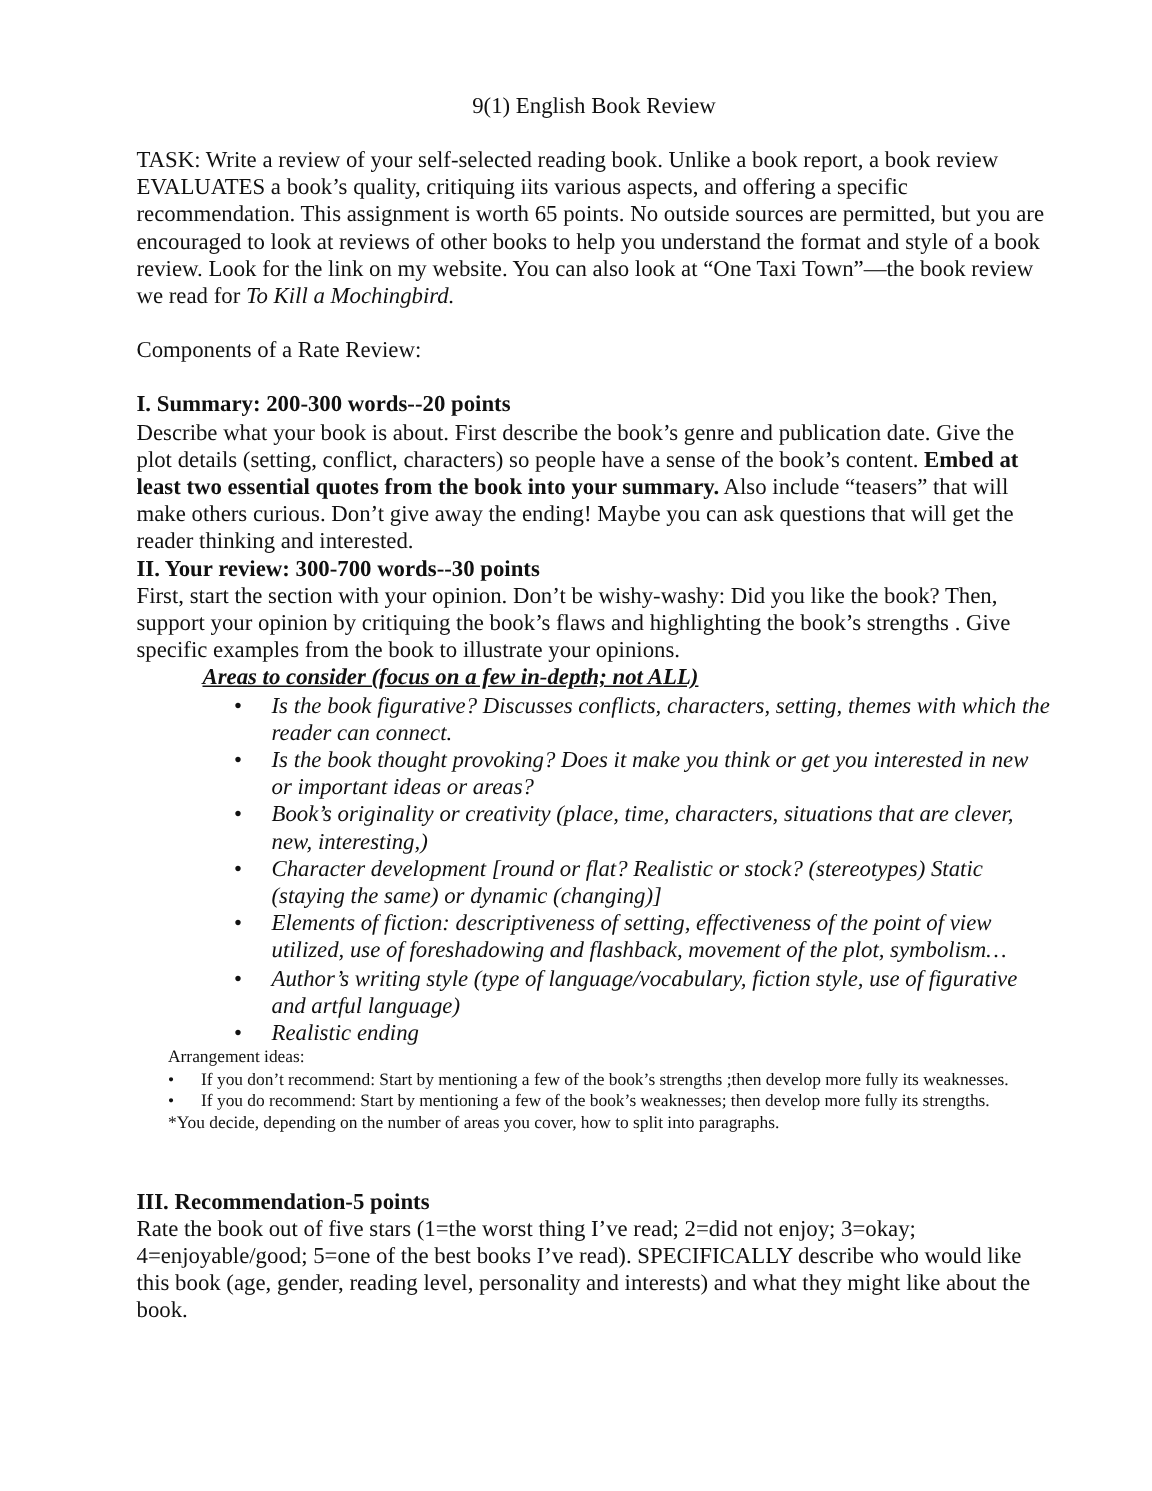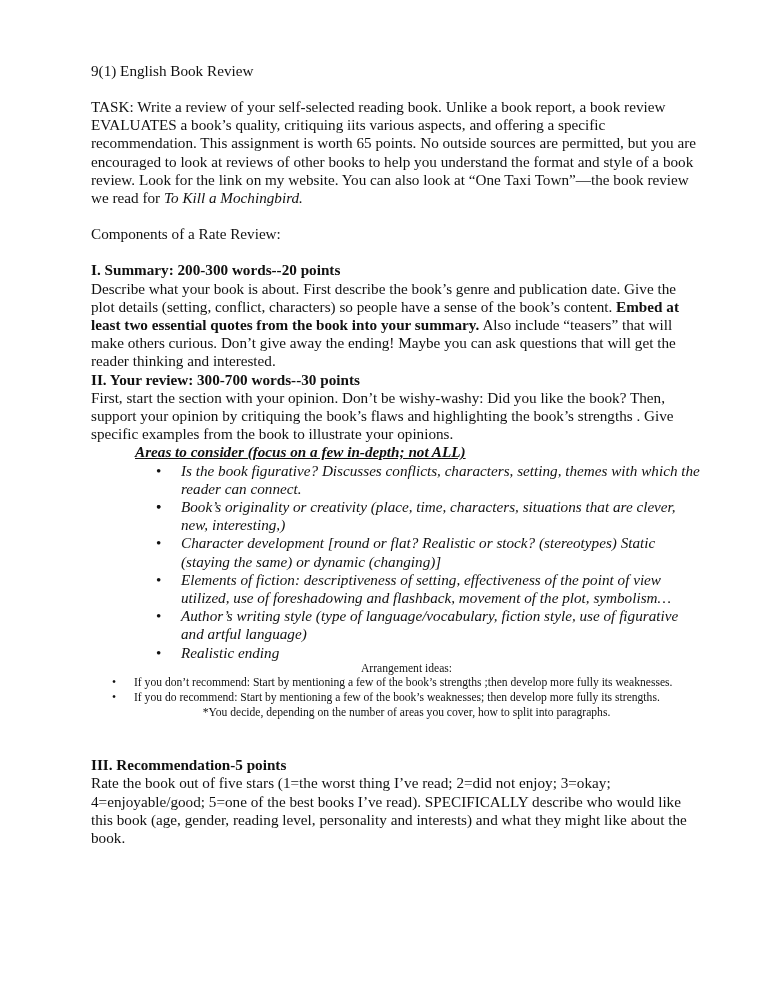--- a/index.html
+++ b/index.html
@@ -2,31 +2,31 @@
 <html><head>
 <meta charset="utf-8">
 <style>
   html, body { margin: 0; padding: 0; background: #ffffff; }
   body {
     width: 768px; height: 994px; overflow: hidden; position: relative;
     font-family: "Liberation Serif", "DejaVu Serif", serif;
     color: #111111;
   }
   .page { position: absolute; left: 91px; top: 62px; width: 610px; }
-  .title { text-align: left; font-size: 15.2px; line-height: 18px; margin: 0 0 18px 0; padding-left: 0; }
+  .title { text-align: center; font-size: 15.2px; line-height: 18px; margin: 0 0 18px 0; padding-left: 0; }
   p { margin: 0; font-size: 15.2px; line-height: 18.2px; }
   .para { margin-bottom: 18px; }
   .heading { font-weight: bold; }
   .sec { }
   .areas-heading { font-weight: bold; font-style: italic; text-decoration: underline; margin-left: 44px; }
   ul.areas { list-style: none; margin: 0; padding: 0; }
   ul.areas li { position: relative; padding-left: 90px; font-style: italic; font-size: 15.2px; line-height: 18.2px; }
   ul.areas li .bullet { position: absolute; left: 65px; top: 0; font-style: normal; }
   .arr-block { margin-left: 21px; font-size: 11.6px; line-height: 14.6px; margin-top: 0; }
-  .arr-block p { font-size: 11.6px; line-height: 14.6px; text-align: center; }
+  .arr-block p { font-size: 11.6px; line-height: 14.6px; }
   ul.arr { list-style: none; margin: 0; padding: 0; }
   ul.arr li { position: relative; padding-left: 22px; font-size: 11.6px; line-height: 14.6px; }
   ul.arr li .bullet { position: absolute; left: 0; top: 0; }
   .spacer { height: 36px; }
   b { font-weight: bold; }
   i { font-style: italic; }
 </style>
 </head>
 <body>
 
@@ -41,21 +41,21 @@
     <p class="heading">I.  Summary:  200-300 words--20 points</p>
     <p><span>Describe what your book is about.  First describe the book’s genre and publication date.  Give the plot details (setting, conflict, characters) so people have a sense of the book’s content.  </span><b>Embed at least two essential quotes from the book into your summary.</b><span> Also include “teasers” that will make others curious.  Don’t give away the ending!  Maybe you can ask questions that will get the reader thinking and interested.</span></p>
   </div>
 
   <div>
     <p class="heading">II.  Your review:  300-700 words--30 points</p>
     <p>First, start the section with your opinion.  Don’t be wishy-washy: Did you like the book?  Then, support your opinion by critiquing the book’s flaws and highlighting the book’s strengths .  Give specific examples from the book to illustrate your opinions.</p>
     <p class="areas-heading">Areas to consider (focus on a few in-depth; not ALL)</p>
     <ul class="areas">
       <li><span class="bullet">•</span><span>Is the book figurative?  Discusses conflicts, characters, setting, themes with which the reader can connect.</span></li>
-      <li><span class="bullet">•</span></li>
+      <li><span class="bullet">•</span><span>Is the book thought provoking?  Does it make you think or get you interested in new or important ideas or areas?</span></li>
       <li><span class="bullet">•</span><span>Book’s originality or creativity (place, time, characters, situations that are clever, new, interesting,)</span></li>
       <li><span class="bullet">•</span><span>Character development [round or flat?  Realistic or stock? (stereotypes) Static (staying the same) or dynamic (changing)]</span></li>
       <li><span class="bullet">•</span><span>Elements of fiction: descriptiveness of setting, effectiveness of the point of view utilized, use of foreshadowing and flashback, movement of the plot, symbolism…</span></li>
       <li><span class="bullet">•</span><span>Author’s writing style (type of language/vocabulary, fiction style, use of figurative and artful language)</span></li>
       <li><span class="bullet">•</span><span>Realistic ending</span></li>
     </ul>
 
     <div class="arr-block">
       <p>Arrangement ideas:</p>
       <ul class="arr">

